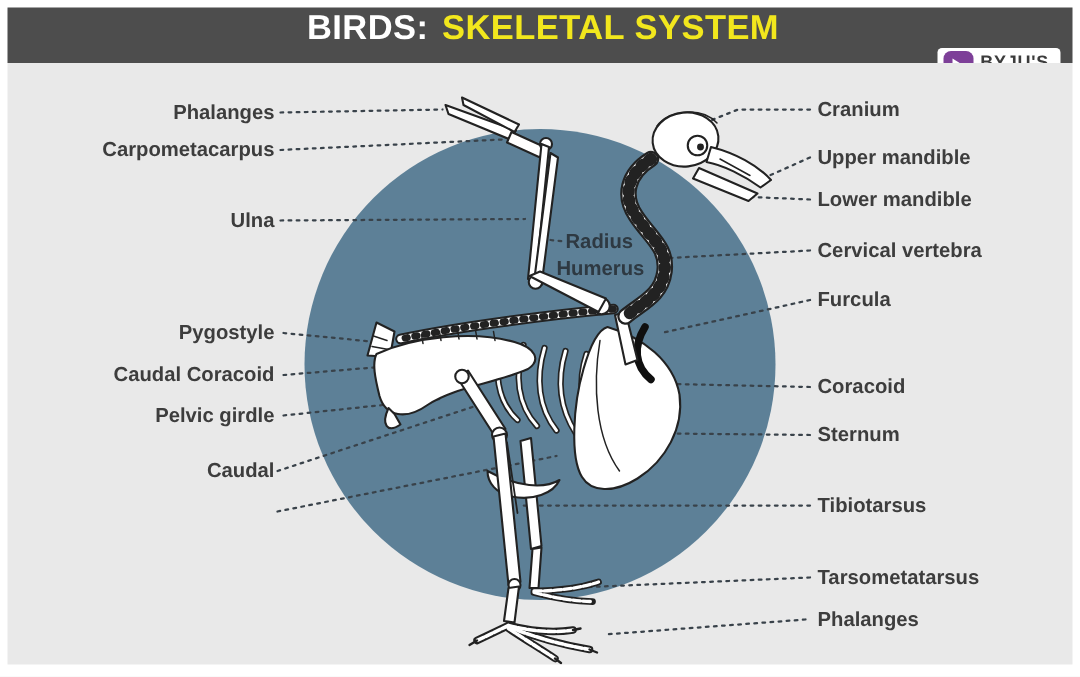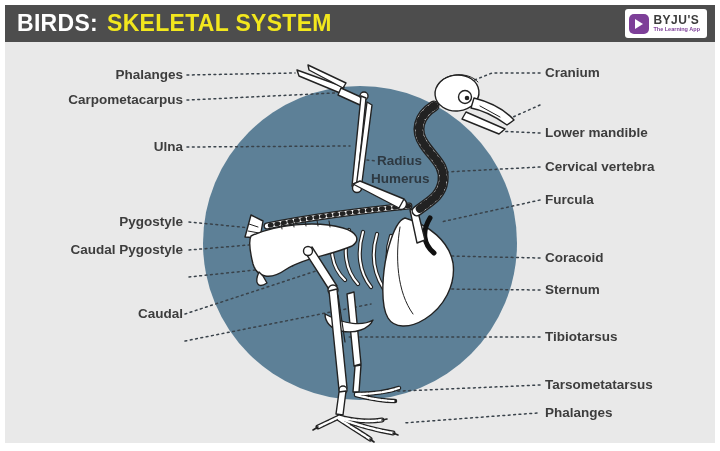--- a/index.html
+++ b/index.html
@@ -1,21 +1,21 @@
 <!DOCTYPE html>
 <html><head>
 <meta charset="utf-8">
 <style>
   html,body{margin:0;padding:0;}
   .frame{position:relative;width:720px;height:451px;background:#ffffff;
          font-family:"Liberation Sans",sans-serif;overflow:hidden;}
   
   .header{position:absolute;left:5px;top:5px;width:710px;height:37px;
           background:#4d4d4d;display:flex;align-items:center;
-          padding:0 8px 0 12px;box-sizing:border-box;}
+          padding:0 8px 0 12px;box-sizing:border-box;flex-direction:column;}
   .title{font-size:23px;font-weight:700;letter-spacing:.3px;white-space:nowrap;}
   .title .pfx{color:#ffffff;}
   .title .main{color:#f2e71d;margin-left:9px;}
   .logo{margin-left:auto;background:#ffffff;border-radius:3px;height:29px;
         display:flex;align-items:center;padding:2px 7px 2px 4px;box-sizing:border-box;}
   .logo-icon{width:20px;height:20px;background:#7d3f98;border-radius:5px;
              margin-right:4px;position:relative;}
   .logo-icon:before{content:"";position:absolute;left:6px;top:5px;width:0;height:0;
              border-left:8px solid #ffffff;border-top:5px solid transparent;
              border-bottom:5px solid transparent;}
@@ -184,24 +184,26 @@
         <path d="M 469,56 C 485,60 500,68 509,78 L 502,83 C 491,75 477,68 466,66 Z"></path>
         <path d="M 461,70 L 500,87 L 494,92 L 457,77 Z"></path>
         <line x1="475" y1="64" x2="495" y2="75" stroke-width="1"></line>
       </g>
     </svg>
 
     <div class="lbl lbl-left" style="top:24px">Phalanges</div>
     <div class="lbl lbl-left" style="top:96px">Ulna</div>
     <div class="lbl lbl-left" style="top:49px">Carpometacarpus</div>
     <div class="lbl lbl-left" style="top:171px">Pygostyle</div>
-    <div class="lbl lbl-left" style="top:199px">Caudal Pygostyle</div>
+    <div class="lbl lbl-left" style="top:199px">Caudal Coracoid</div>
+    <div class="lbl lbl-left" style="top:226px">Pelvic girdle</div>
     <div class="lbl lbl-left" style="top:263px">Caudal</div>
 
     <div class="lbl lbl-right" style="top:22px">Cranium</div>
+    <div class="lbl lbl-right" style="top:54px">Upper mandible</div>
     <div class="lbl lbl-right" style="top:116px">Cervical vertebra</div>
     <div class="lbl lbl-right" style="top:82px">Lower mandible</div>
     <div class="lbl lbl-right" style="top:149px">Furcula</div>
     <div class="lbl lbl-right" style="top:207px">Coracoid</div>
     <div class="lbl lbl-right" style="top:239px">Sternum</div>
     <div class="lbl lbl-right" style="top:286px">Tibiotarsus</div>
     <div class="lbl lbl-right" style="top:334px">Tarsometatarsus</div>
     <div class="lbl lbl-right" style="top:362px">Phalanges</div>
 
     <div class="lbl lbl-inner" style="left:372px;top:110px">Radius</div>

